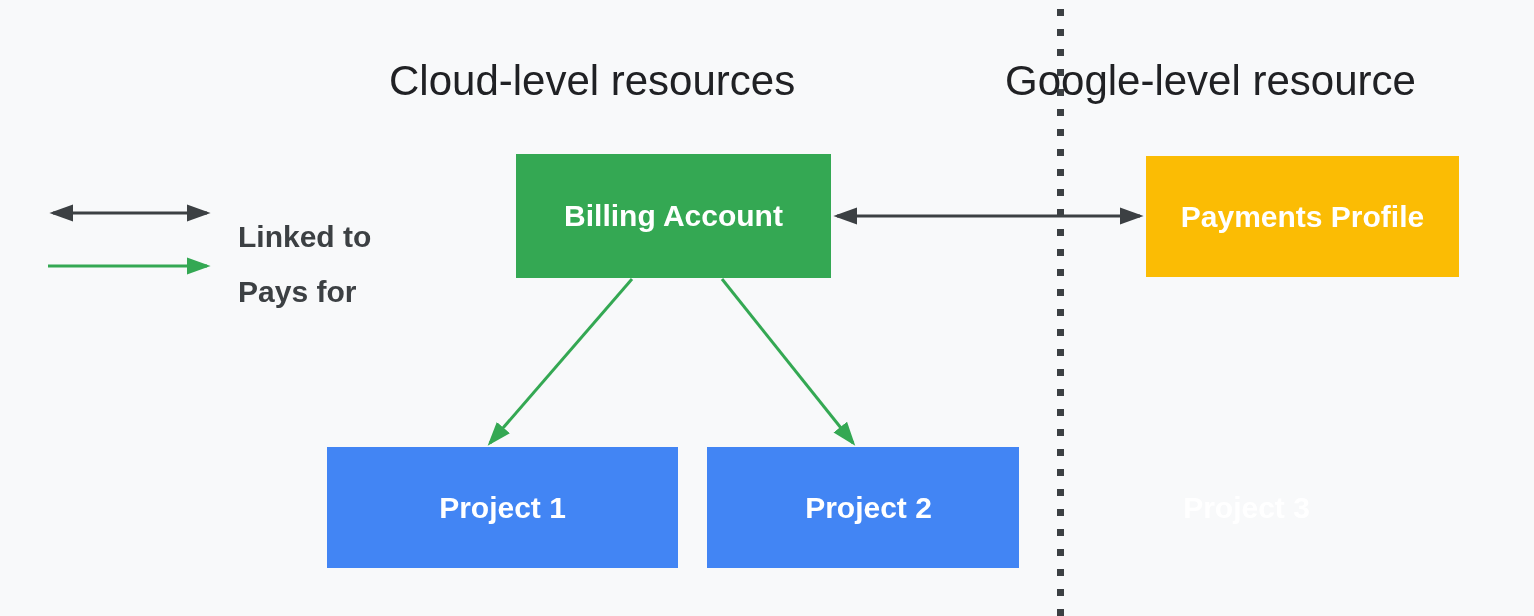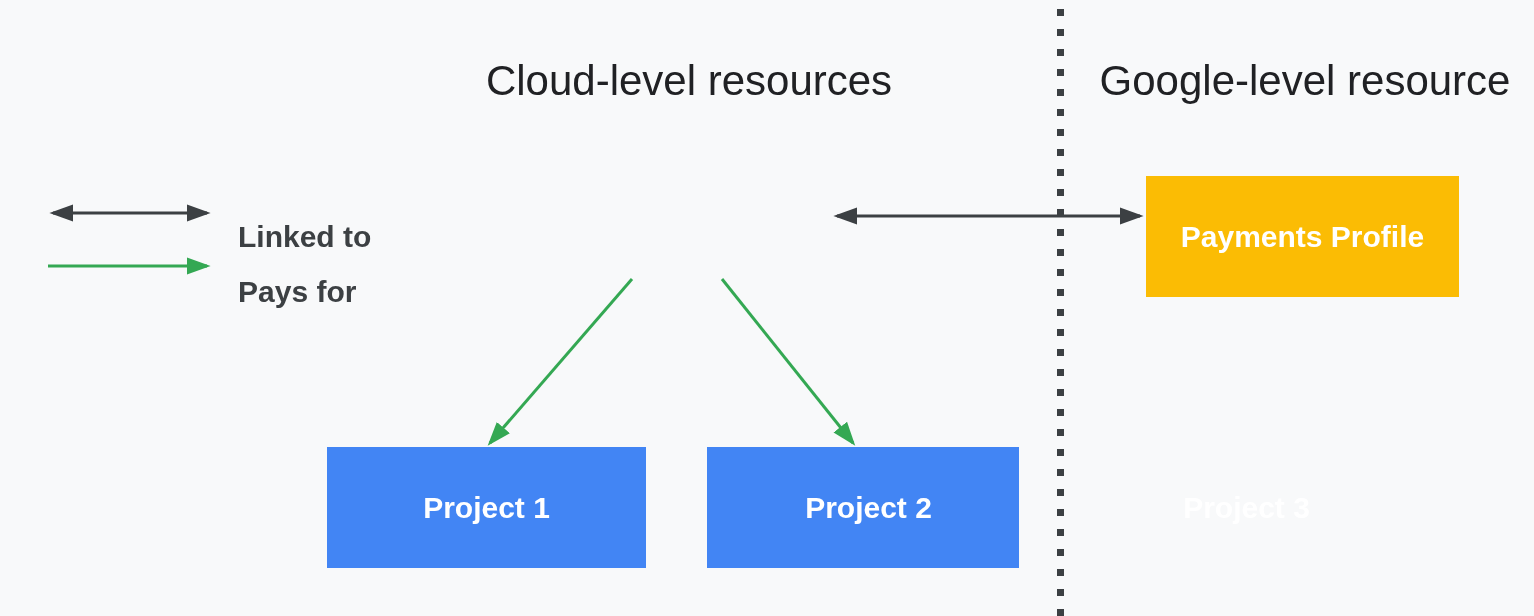--- a/index.html
+++ b/index.html
@@ -7,33 +7,33 @@
     --dark:#3c4043; --title-text:#202124; --white:#ffffff;
   }
   *{box-sizing:border-box;}
   body{margin:0;background:var(--background);}
   .canvas{
     position:relative;width:1534px;height:616px;background:var(--background);
     font-family:"Liberation Sans",sans-serif;overflow:hidden;
   }
   .section-title{
     position:absolute;width:600px;font-size:42px;line-height:46px;
-    color:var(--title-text);text-align:center;font-weight:400;white-space:nowrap;
+    color:var(--title-text);font-weight:400;white-space:nowrap;
   }
   .legend-label{
     position:absolute;left:238px;font-size:30px;line-height:38px;
     font-weight:bold;color:var(--dark);white-space:nowrap;margin-top:24px;
   }
   .node{
     position:absolute;display:flex;align-items:center;justify-content:center;
     font-size:30px;font-weight:bold;color:var(--white);white-space:nowrap;
   }
   .node--billing{left:516px;top:154px;width:315px;height:124px;background:var(--green);}
-  .node--payments{left:1146px;top:156px;width:313px;height:121px;background:var(--yellow);margin-top:20px;}
-  .node--project1{left:327px;top:447px;width:319px;height:121px;background:var(--blue);}
+  .node--payments{left:1146px;top:156px;width:313px;height:121px;background:var(--yellow);}
+  .node--project1{left:327px;top:447px;width:351px;height:121px;background:var(--blue);}
   .node--project2{left:707px;top:447px;width:312px;height:121px;background:var(--blue);padding-left:11px;}
   .node--project3{left:1090px;top:447px;width:313px;height:121px;background:transparent;color:var(--white);}
   svg.connectors{position:absolute;left:0;top:0;width:1534px;height:616px;pointer-events:none;}
   .stroke-dark{stroke:var(--dark);}
   .stroke-green{stroke:var(--green);}
   .fill-dark{fill:var(--dark);}
   .fill-green{fill:var(--green);}
 </style>
 </head>
 <body>
@@ -41,20 +41,23 @@
 <div class="canvas">
 
   <div class="section-title" style="left:389px;top:58px;">Cloud-level resources</div>
   <div class="section-title" style="left:1005px;top:58px;">Google-level resource</div>
 
   <div class="legend">
     <div class="legend-label" style="top:194px;">Linked to</div>
     <div class="legend-label" style="top:249px;">Pays for</div>
   </div>
 
+  <div class="node node--billing">
+    <span>Billing Account</span>
+  </div>
   <div class="node node--payments">
     <span>Payments Profile</span>
   </div>
   <div class="node node--project1">
     <span>Project 1</span>
   </div>
   <div class="node node--project2">
     <span>Project 2</span>
   </div>
   <div class="node node--project3">

